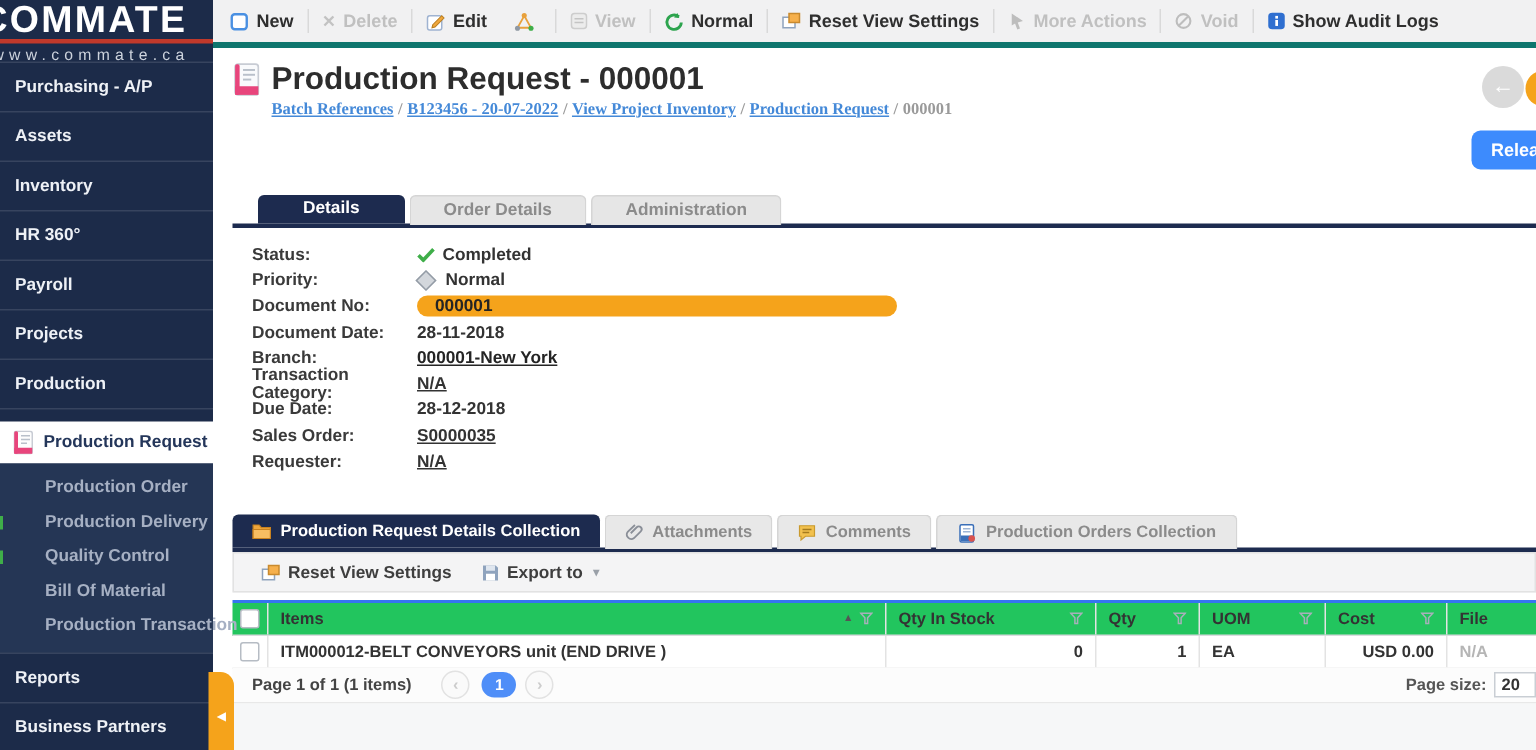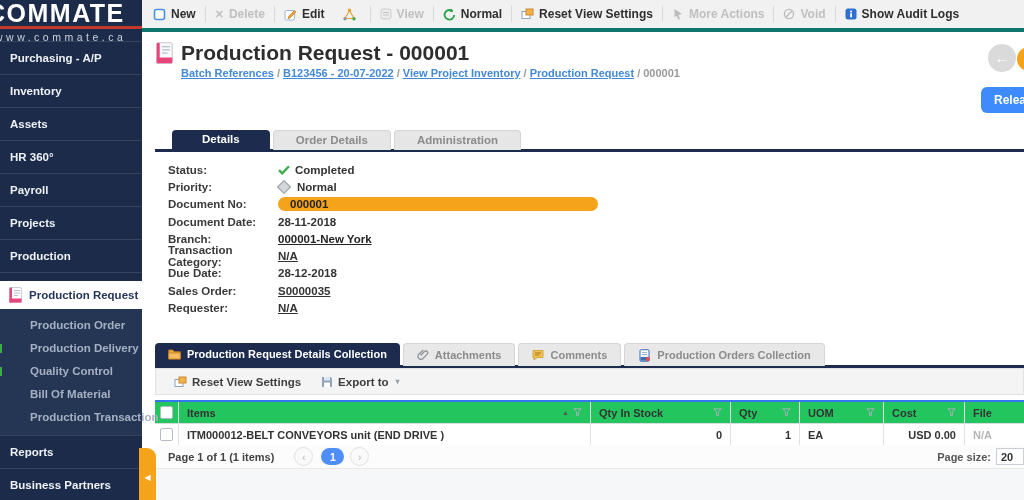--- a/index.html
+++ b/index.html
@@ -29,21 +29,21 @@
   .toolbar{height:28px;background:#f1f1f2;border-bottom:4px solid #0f766e;display:flex;align-items:center;padding-left:2px;}
   .tb-item{display:flex;align-items:center;gap:5px;padding:0 9px;height:100%;font-size:12px;font-weight:600;
            color:#2f2f2f;cursor:pointer;white-space:nowrap;}
   .tb-item.disabled{color:#c0c0c0;cursor:default;}
   .tb-sep{width:1px;height:16px;background:#d9d9d9;}
   .tb-xicon{font-size:11px;font-weight:700;color:#c2c2c2;}
   .content{position:absolute;left:0;top:31px;right:0;bottom:0;}
   
   .page-header{position:absolute;left:14px;top:10px;display:flex;align-items:flex-start;gap:8px;}
   .page-title{font-size:21px;font-weight:700;color:#2d2d2d;line-height:24px;}
-  .crumbs{position:absolute;left:39px;top:36px;font-size:11px;color:#8a8a8a;font-weight:600;}
+  .crumbs{position:absolute;left:39px;top:36px;font-size:11px;color:#8a8a8a;font-weight:600;font-family:Liberation Serif, serif;}
   .bc-link{color:#4489d8;text-decoration:underline;cursor:pointer;}
   .bc-sep{color:#9a9a9a;margin:0 3px;}
   .bc-current{color:#9a9a9a;}
   .back-circle{position:absolute;left:846px;top:13px;width:28px;height:28px;border-radius:50%;background:#dadada;
                color:#fff;font-weight:700;font-size:15px;text-align:center;line-height:27px;cursor:pointer;}
   .edge-action{position:absolute;left:875px;top:16px;width:24px;height:24px;border-radius:50%;background:#f5a31b;cursor:pointer;}
   .release-btn{position:absolute;left:839px;top:56px;width:72px;height:26px;background:#3d8bfd;border-radius:6px;
                color:#fff;font-size:12px;font-weight:600;line-height:26px;padding-left:13px;cursor:pointer;}
   
   .tabs{position:absolute;left:30px;top:99px;display:flex;z-index:1;}
@@ -109,22 +109,22 @@
 </head>
 <body>
 
 <aside class="sidebar">
   <div class="logo-block">
     <div class="logo-text">COMMATE</div>
     <div class="logo-underline"></div>
     <div class="site-url">www.commate.ca</div>
   </div>
   <div class="nav-item">Purchasing - A/P</div>
+  <div class="nav-item">Assets</div>
   <div class="nav-item">Inventory</div>
-  <div class="nav-item">Assets</div>
   <div class="nav-item">HR 360°</div>
   <div class="nav-item">Payroll</div>
   <div class="nav-item">Projects</div>
   <div class="nav-item">Production</div>
   <div class="nav-spacer"></div>
   <div class="nav-active">
     <span style="display:flex;">
       <svg width="13" height="16" viewBox="0 0 13 16">
           <rect x="0.5" y="0.5" width="12" height="15" rx="1.5" fill="#fdfdfd" stroke="#c8ccd4"></rect>
           <rect x="0.5" y="11.5" width="12" height="4" fill="#e8457c"></rect>

